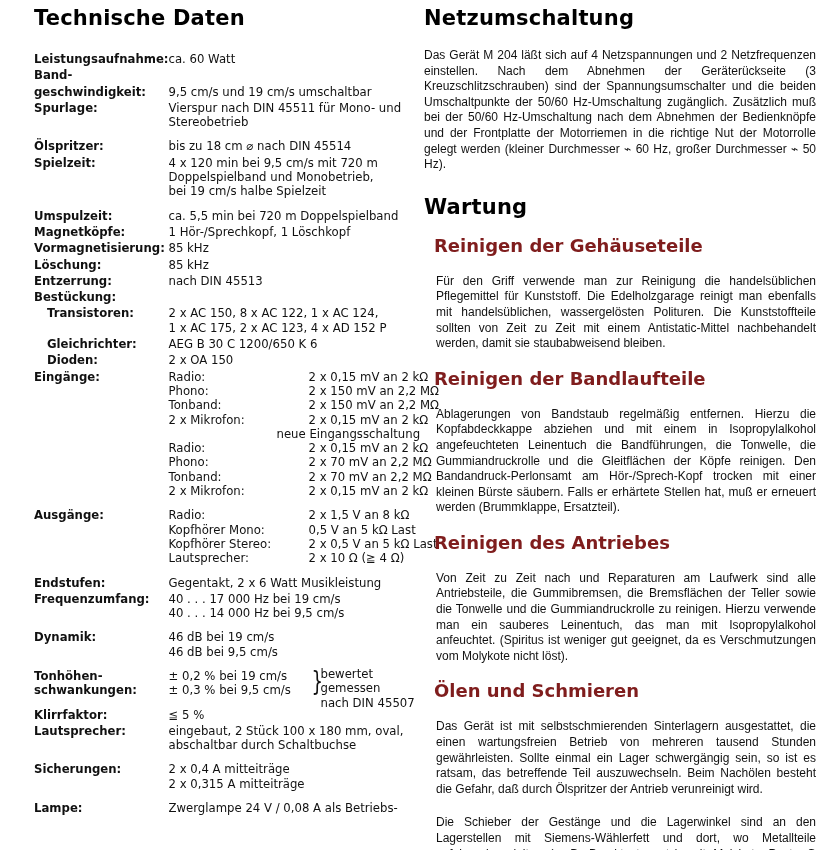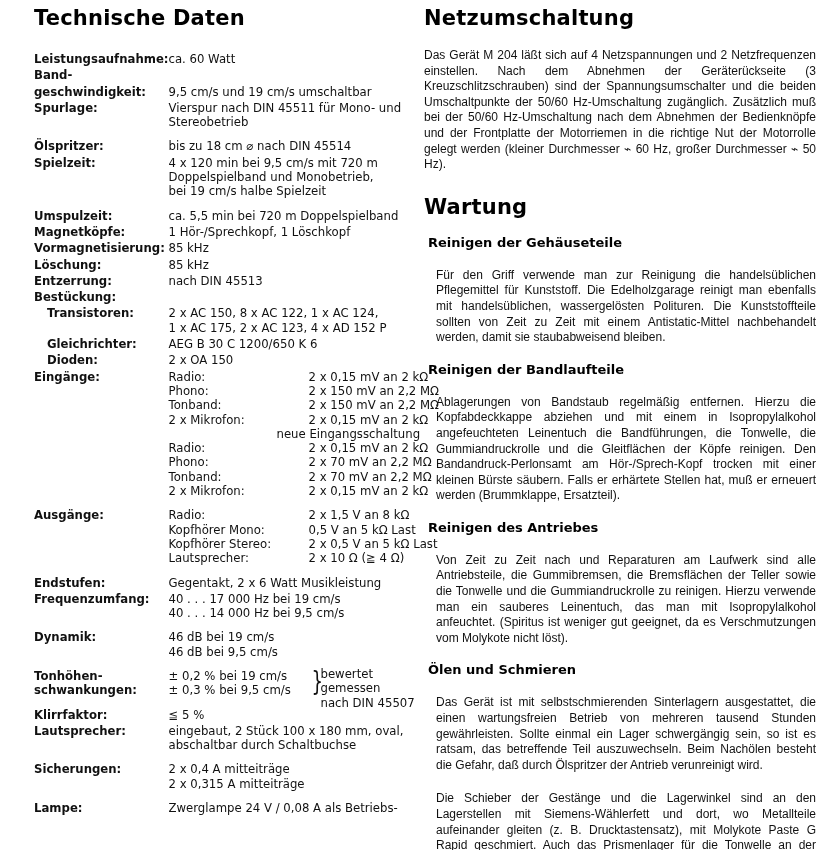--- a/index.html
+++ b/index.html
@@ -39,24 +39,24 @@
     font-weight: bold;
     letter-spacing: 0.2px;
     margin: 0 0 14px 0;
     color: #000;
   }
   h1.section-title.second {
     margin-top: 22px;
   }
   h2.sub-title {
     font-family: "DejaVu Sans", sans-serif;
-    font-size: 13px;
+    font-size: 18px;
     font-weight: bold;
-    margin: 16px 0 8px 4px;
-    color: #000000;
+    margin: 16px 0 8px 10px;
+    color: #7f1d1d;
   }
   p.para {
     font-family: Liberation Sans, sans-serif;
     font-size: 12px;
     line-height: 15.6px;
     margin: 18px 0 11px 0;
     text-align: justify;
     color: #111;
   }
   p.para.indent { margin-left: 12px; }

